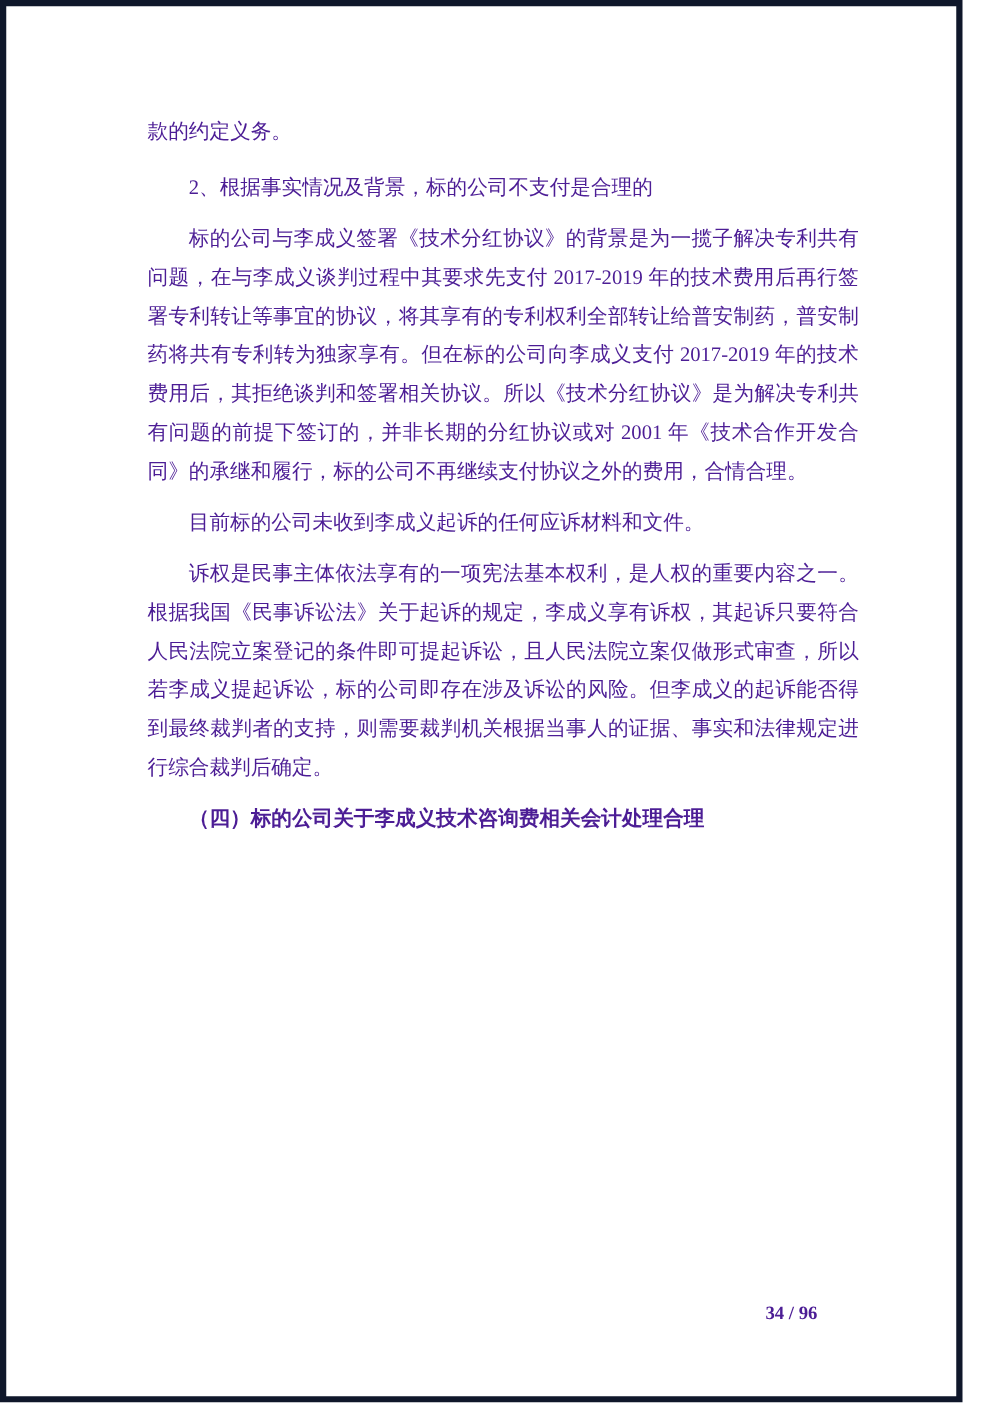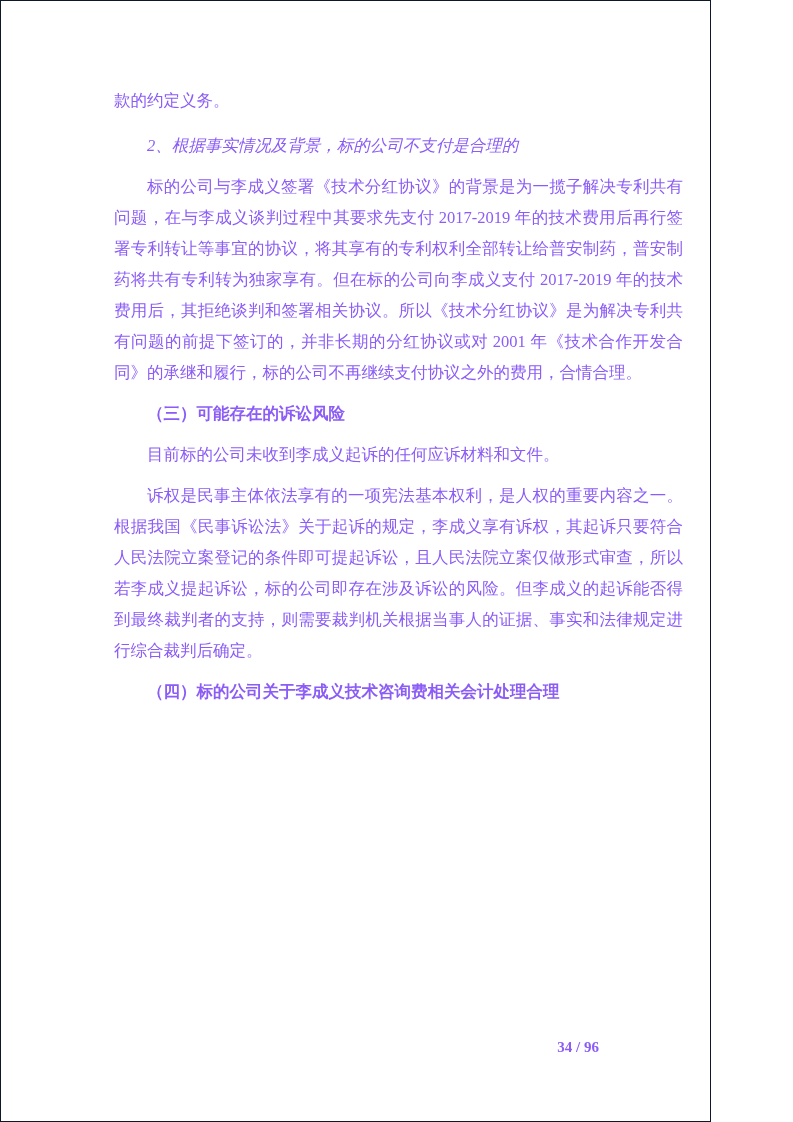--- a/index.html
+++ b/index.html
@@ -2,27 +2,27 @@
 <html><head>
 <meta charset="utf-8">
 <style>
   html, body {
     margin: 0;
     padding: 0;
     background: #ffffff;
   }
   .page {
     position: relative;
-    width: 711px;
+    width: 770px;
     height: 1122px;
     box-sizing: border-box;
     background: #ffffff;
-    border: 1px solid #0f172a;
+    border: 5px solid #0f172a;
     font-family: "Liberation Serif", "DejaVu Serif", serif;
-    color: #8b5cf6;
+    color: #4c1d95;
     overflow: hidden;
   }
   .content {
     position: absolute;
     left: 113px;
     top: 84px;
     width: 569px;
   }
   .content p {
     margin: 0 0 10px 0;
@@ -30,21 +30,20 @@
     line-height: 31px;
     text-align: justify;
     text-indent: 2em;
     word-break: break-all;
   }
   p.no-indent {
     text-indent: 0;
   }
   p.subheading {
     margin-top: 14px;
-    font-style: italic;
   }
   p.bold-heading {
     font-weight: bold;
     margin-top: 4px;
   }
   .footer-pagenum {
     position: absolute;
     top: 1036px;
     right: 111px;
     font-size: 15px;
@@ -54,19 +53,18 @@
   }
 </style>
 </head>
 <body>
 
 <div class="page">
   <div class="content">
     <p class="no-indent">款的约定义务。</p>
     <p class="subheading">2、根据事实情况及背景，标的公司不支付是合理的</p>
     <p>标的公司与李成义签署《技术分红协议》的背景是为一揽子解决专利共有问题，在与李成义谈判过程中其要求先支付 2017-2019 年的技术费用后再行签署专利转让等事宜的协议，将其享有的专利权利全部转让给普安制药，普安制药将共有专利转为独家享有。但在标的公司向李成义支付 2017-2019 年的技术费用后，其拒绝谈判和签署相关协议。所以《技术分红协议》是为解决专利共有问题的前提下签订的，并非长期的分红协议或对 2001 年《技术合作开发合同》的承继和履行，标的公司不再继续支付协议之外的费用，合情合理。</p>
-    <p class="bold-heading">（三）可能存在的诉讼风险</p>
     <p>目前标的公司未收到李成义起诉的任何应诉材料和文件。</p>
     <p>诉权是民事主体依法享有的一项宪法基本权利，是人权的重要内容之一。根据我国《民事诉讼法》关于起诉的规定，李成义享有诉权，其起诉只要符合人民法院立案登记的条件即可提起诉讼，且人民法院立案仅做形式审查，所以若李成义提起诉讼，标的公司即存在涉及诉讼的风险。但李成义的起诉能否得到最终裁判者的支持，则需要裁判机关根据当事人的证据、事实和法律规定进行综合裁判后确定。</p>
     <p class="bold-heading">（四）标的公司关于李成义技术咨询费相关会计处理合理</p>
   </div>
   <div class="footer-pagenum">34 / 96</div>
 </div>
 
 </body></html>

